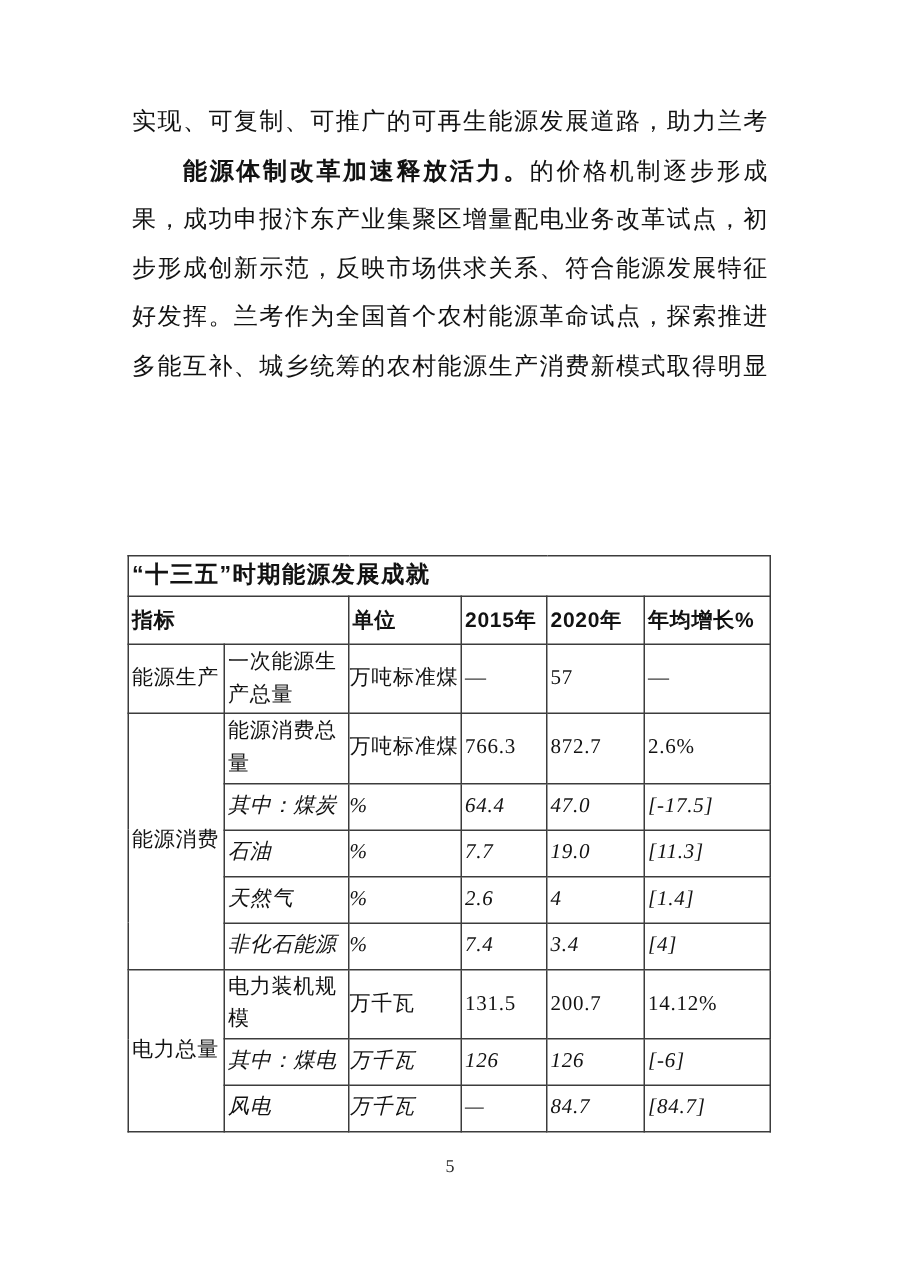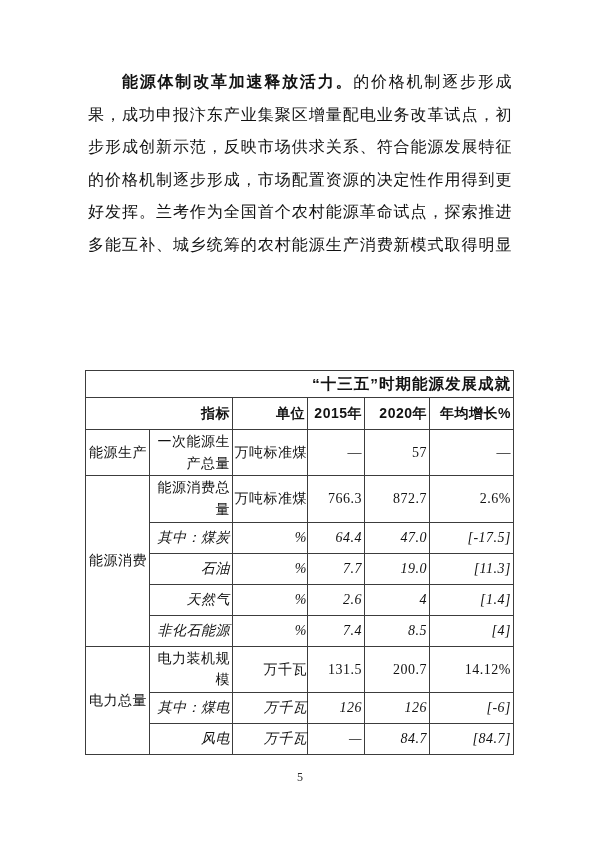--- a/index.html
+++ b/index.html
@@ -39,21 +39,21 @@
     top: 370px;
     width: 430px;
   }
   table {
     border-collapse: collapse;
     table-layout: fixed;
     width: 428px;
   }
   td, th {
     border: 1px solid #3c3c3c;
-    text-align: right;
+    text-align: left;
     vertical-align: middle;
     font-size: 14px;
     letter-spacing: 0.5px;
     padding: 1px 2px;
     line-height: 1.55;
     font-weight: normal;
   }
   .t-title {
     font-family: "Liberation Sans", "DejaVu Sans", sans-serif;
     font-weight: bold;
@@ -80,24 +80,24 @@
     font-size: 12px;
     color: #2a2a2a;
   }
 </style>
 </head>
 <body>
 
 <div class="page">
 
   <div class="body-text">
+    <span class="tline just">实现、可复制、可推广的可再生能源发展道路，助力兰考</span>
     <span class="tline just indent"><span class="bold-lead">能源体制改革加速释放活力。</span><span>的价格机制逐步形成</span></span>
     <span class="tline just">果，成功申报汴东产业集聚区增量配电业务改革试点，初</span>
     <span class="tline just">步形成创新示范，反映市场供求关系、符合能源发展特征</span>
-    <span class="tline just">的价格机制逐步形成，市场配置资源的决定性作用得到更</span>
     <span class="tline just">好发挥。兰考作为全国首个农村能源革命试点，探索推进</span>
     <span class="tline just">多能互补、城乡统筹的农村能源生产消费新模式取得明显</span>
   </div>
 
   <div class="table-wrap">
     <table>
       <colgroup>
         <col style="width:64px">
           <col style="width:83px">
           <col style="width:75px">
@@ -150,21 +150,21 @@
         <td>天然气</td>
         <td class="cell-unit">%</td>
         <td>2.6</td>
         <td>4</td>
         <td>[1.4]</td>
       </tr>
       <tr class="rh-std">
         <td>非化石能源</td>
         <td class="cell-unit">%</td>
         <td>7.4</td>
-        <td>8.5</td>
+        <td>3.4</td>
         <td>[4]</td>
       </tr>
       <tr class="rh-tall2">
         <td rowspan="3">电力总量</td>
         <td>电力装机规模</td>
         <td class="cell-unit">万千瓦</td>
         <td>131.5</td>
         <td>200.7</td>
         <td>14.12%</td>
       </tr>

